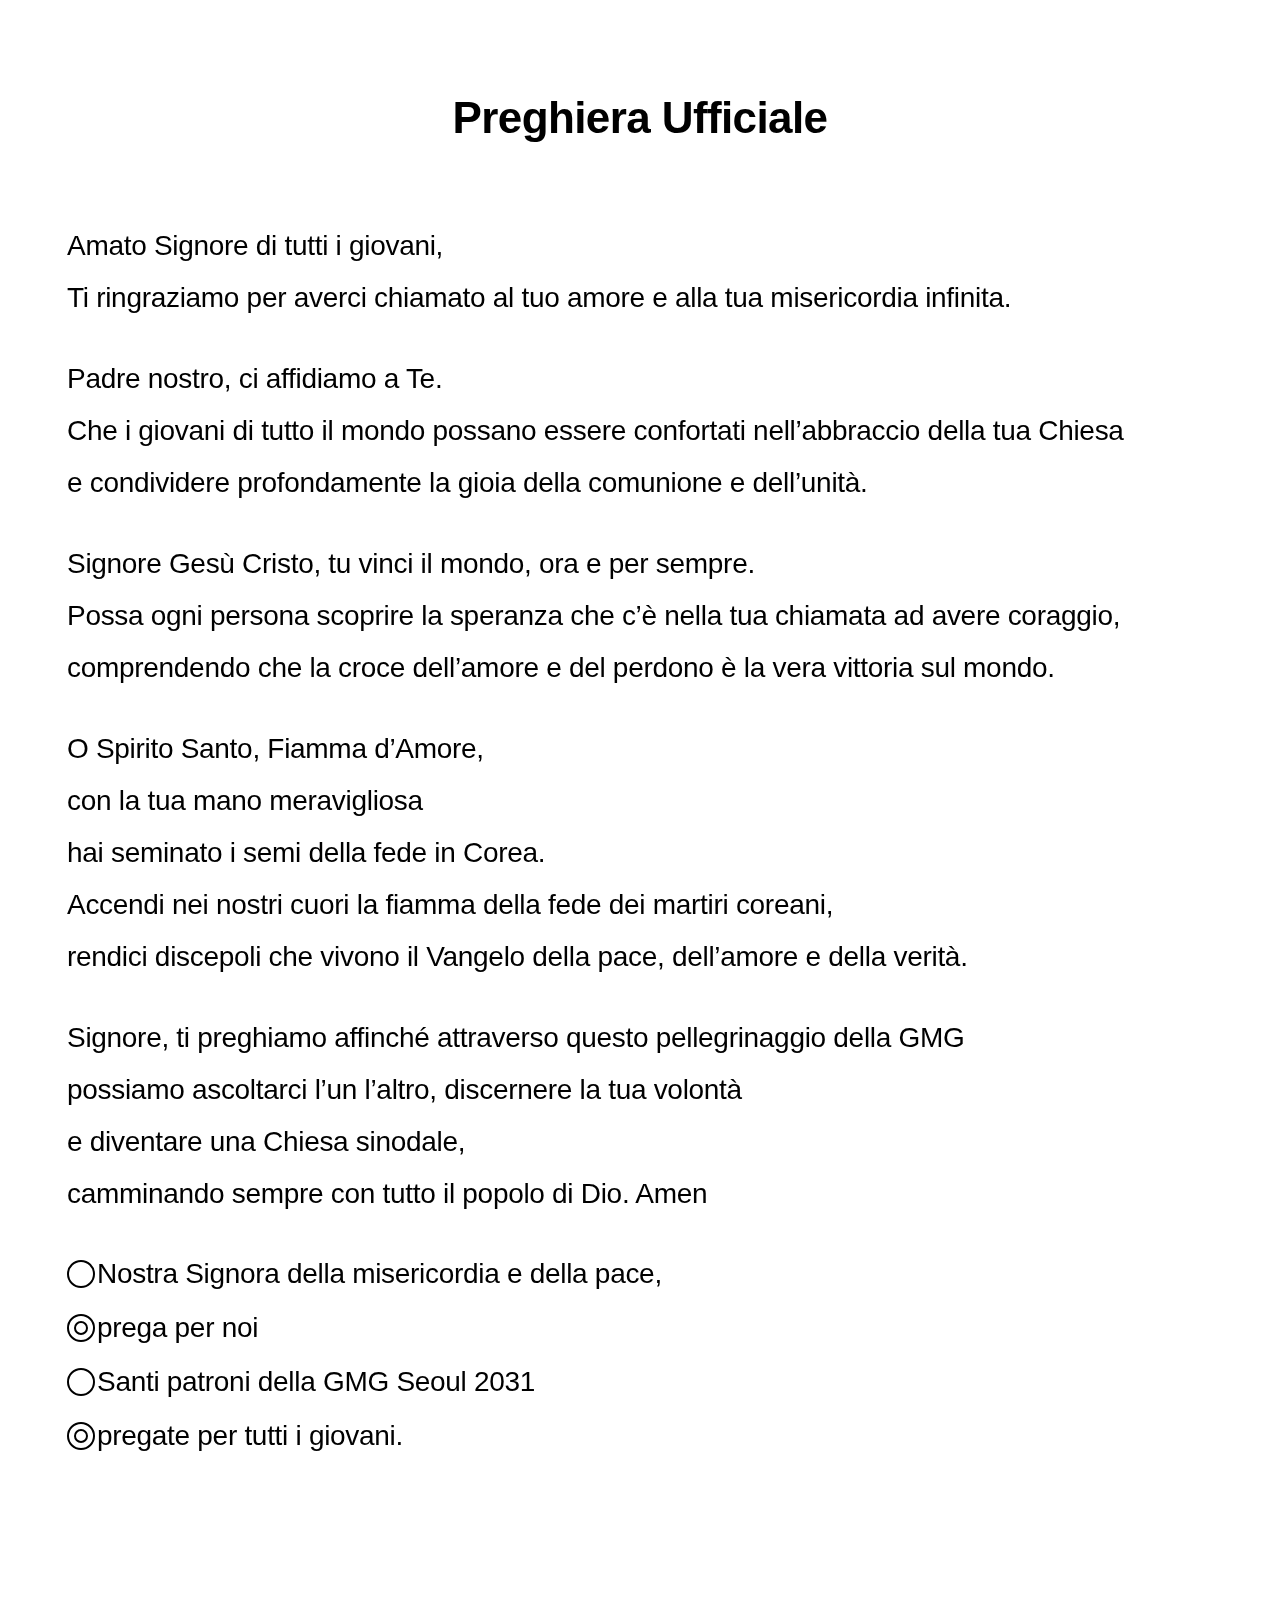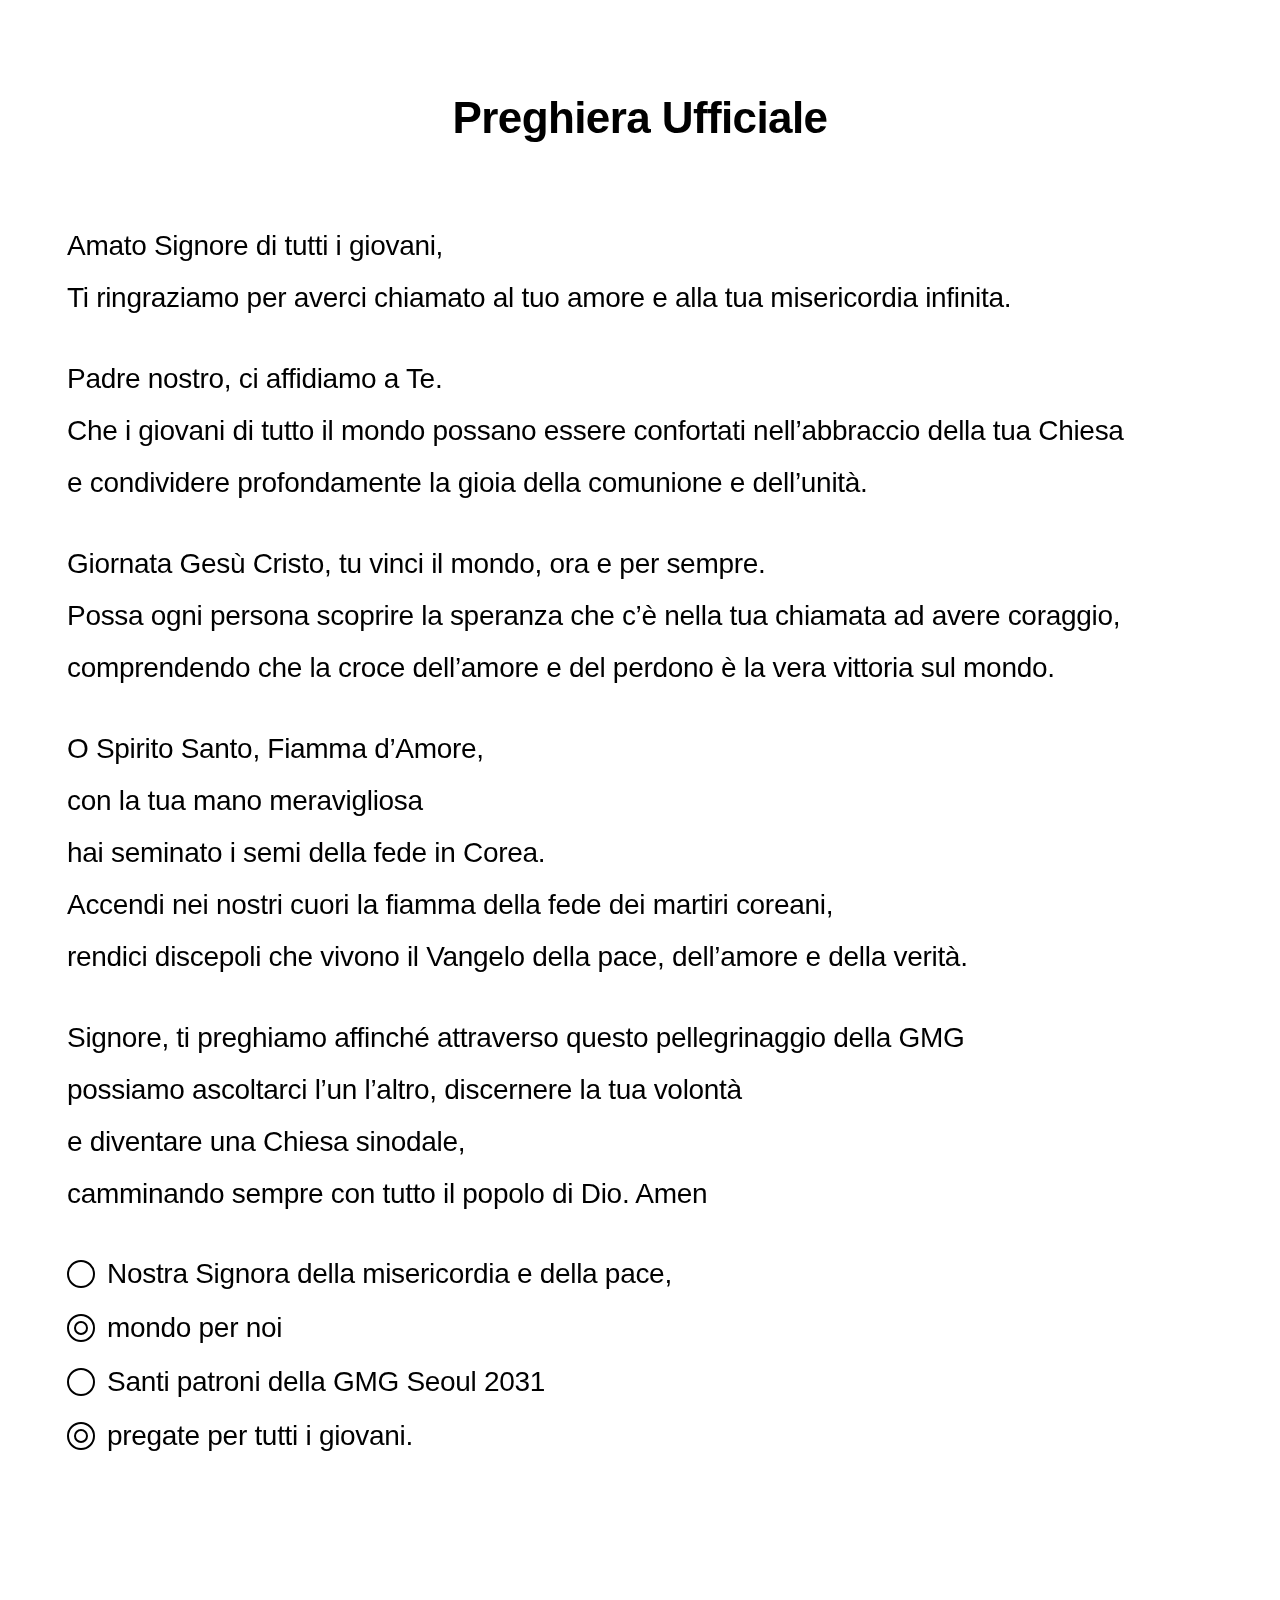--- a/index.html
+++ b/index.html
@@ -42,21 +42,21 @@
     letter-spacing: -0.3px;
     white-space: nowrap;
   }
   .litany {
     margin-top: 27px;
   }
   .litany-row {
     display: flex;
     align-items: center;
     height: 54px;
-    gap: 12px;
+    gap: 2px;
   }
   .litany-text {
     font-size: 28px;
     line-height: 54px;
     letter-spacing: -0.3px;
     white-space: nowrap;
   }
   .marker {
     flex: 0 0 auto;
     width: 28px;
@@ -94,21 +94,21 @@
       <span class="line">Ti ringraziamo per averci chiamato al tuo amore e alla tua misericordia infinita.</span>
     </p>
 
     <p class="stanza">
       <span class="line">Padre nostro, ci affidiamo a Te.</span>
       <span class="line">Che i giovani di tutto il mondo possano essere confortati nell’abbraccio della tua Chiesa</span>
       <span class="line">e condividere profondamente la gioia della comunione e dell’unità.</span>
     </p>
 
     <p class="stanza">
-      <span class="line">Giornata Gesù Cristo, tu vinci il mondo, ora e per sempre.</span>
+      <span class="line">Signore Gesù Cristo, tu vinci il mondo, ora e per sempre.</span>
       <span class="line">Possa ogni persona scoprire la speranza che c’è nella tua chiamata ad avere coraggio,</span>
       <span class="line">comprendendo che la croce dell’amore e del perdono è la vera vittoria sul mondo.</span>
     </p>
 
     <p class="stanza">
       <span class="line">O Spirito Santo, Fiamma d’Amore,</span>
       <span class="line">con la tua mano meravigliosa</span>
       <span class="line">hai seminato i semi della fede in Corea.</span>
       <span class="line">Accendi nei nostri cuori la fiamma della fede dei martiri coreani,</span>
       <span class="line">rendici discepoli che vivono il Vangelo della pace, dell’amore e della verità.</span>
@@ -123,21 +123,21 @@
 
     <div class="litany">
 
       <div class="litany-row">
         <span class="marker" data-marker="empty-circle-icon"></span>
         <span class="litany-text">Nostra Signora della misericordia e della pace,</span>
       </div>
 
       <div class="litany-row">
         <span class="marker" data-marker="double-circle-icon"></span>
-        <span class="litany-text">mondo per noi</span>
+        <span class="litany-text">prega per noi</span>
       </div>
 
       <div class="litany-row">
         <span class="marker" data-marker="empty-circle-icon"></span>
         <span class="litany-text">Santi patroni della GMG Seoul 2031</span>
       </div>
 
       <div class="litany-row">
         <span class="marker" data-marker="double-circle-icon"></span>
         <span class="litany-text">pregate per tutti i giovani.</span>

